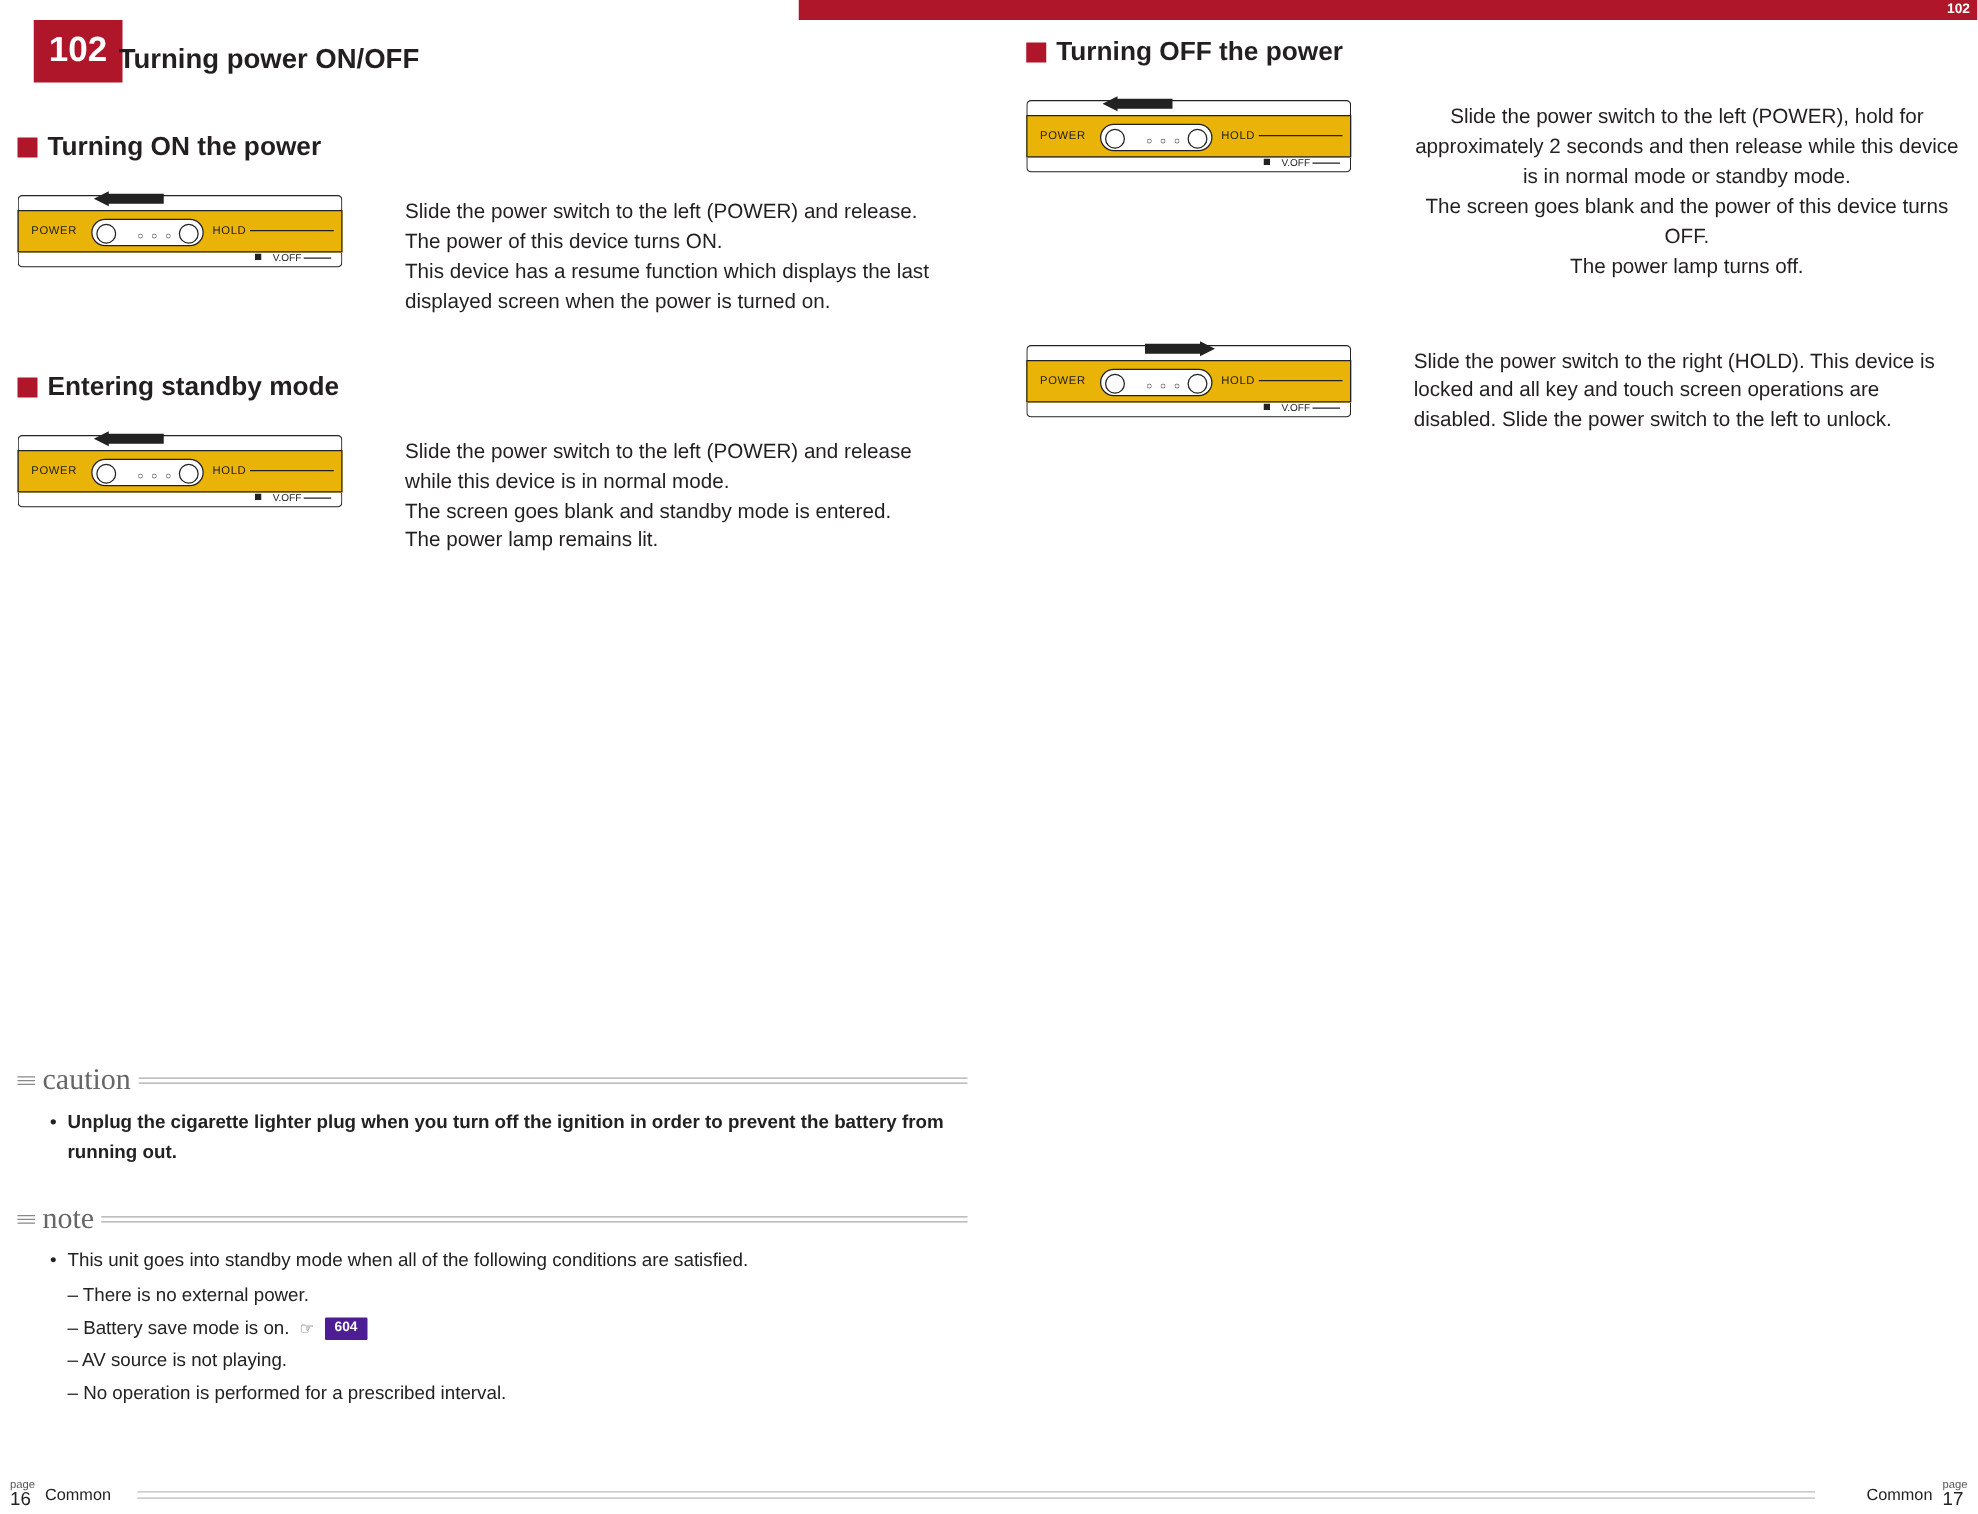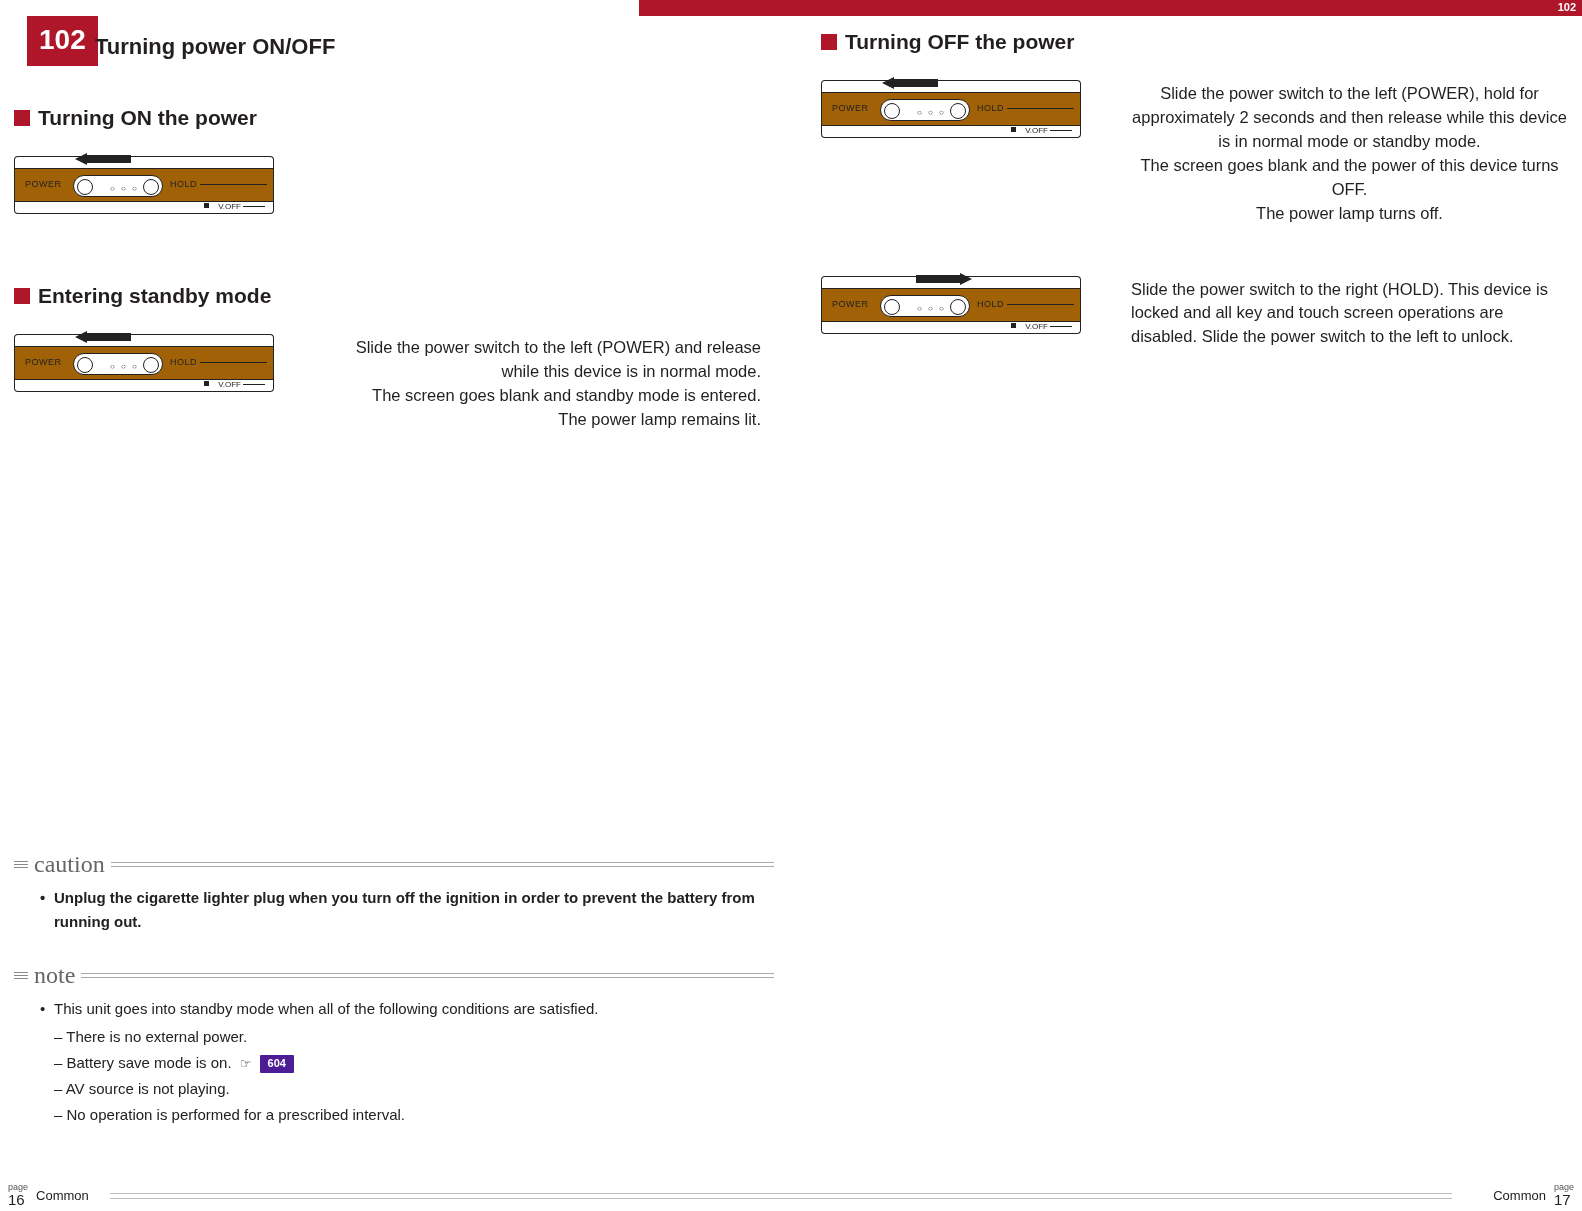--- a/index.html
+++ b/index.html
@@ -99,21 +99,21 @@
     height: 12px;
     border: 1.5px solid #222;
     border-bottom: none;
     border-radius: 4px 4px 0 0;
     position: relative;
   }
   .device-mid {
     height: 34px;
     border: 1.5px solid #222;
     position: relative;
-    background: #a16207;
+    background: #eab308;
   }
   .device-bot {
     height: 12px;
     border: 1.5px solid #222;
     border-top: none;
     border-radius: 0 0 4px 4px;
     position: relative;
   }
   .lbl-power {
     position: absolute;
@@ -355,20 +355,23 @@
               <span class="lbl-hold">HOLD</span>
               <div class="slot-line"></div>
             </div>
             <div class="device-bot">
               <span class="voff-sq"></span>
               <span class="lbl-voff">V.OFF</span>
               <span class="voff-line"></span>
             </div>
           </div>
         </div>
+        <div class="desc" style="white-space:pre-line;">Slide the power switch to the left (POWER) and release.
+The power of this device turns ON.
+This device has a resume function which displays the last displayed screen when the power is turned on.</div>
       </div>
     </div>
 
     <div class="section" style="margin-top:40px;">
       <div class="section-head">
         <span class="sq"></span>
         <span class="section-title">Entering standby mode</span>
       </div>
       <div class="section-body">
         <div class="illus">
@@ -386,21 +389,21 @@
               <span class="lbl-hold">HOLD</span>
               <div class="slot-line"></div>
             </div>
             <div class="device-bot">
               <span class="voff-sq"></span>
               <span class="lbl-voff">V.OFF</span>
               <span class="voff-line"></span>
             </div>
           </div>
         </div>
-        <div class="desc" style="white-space:pre-line;text-align:right;">Slide the power switch to the left (POWER) and release while this device is in normal mode.
+        <div class="desc" style="white-space:pre-line;">Slide the power switch to the left (POWER) and release while this device is in normal mode.
 The screen goes blank and standby mode is entered.
 The power lamp remains lit.</div>
       </div>
     </div>
 
   </div>
 
   <div class="col">
 
     <div class="section col-right-top">

